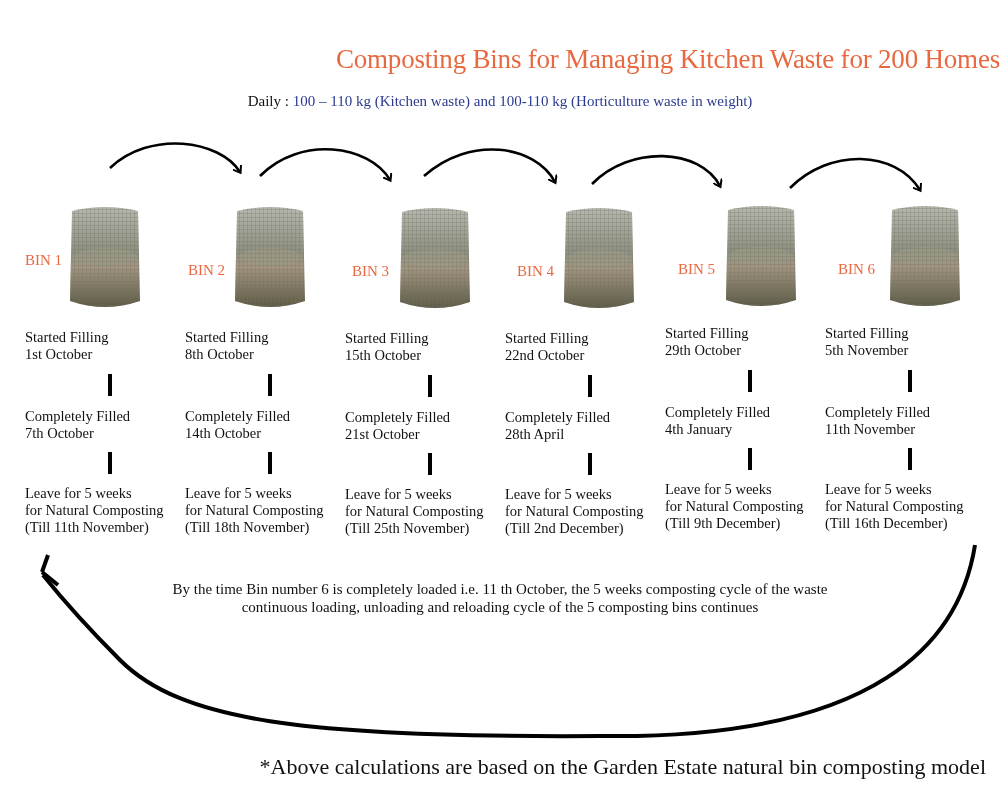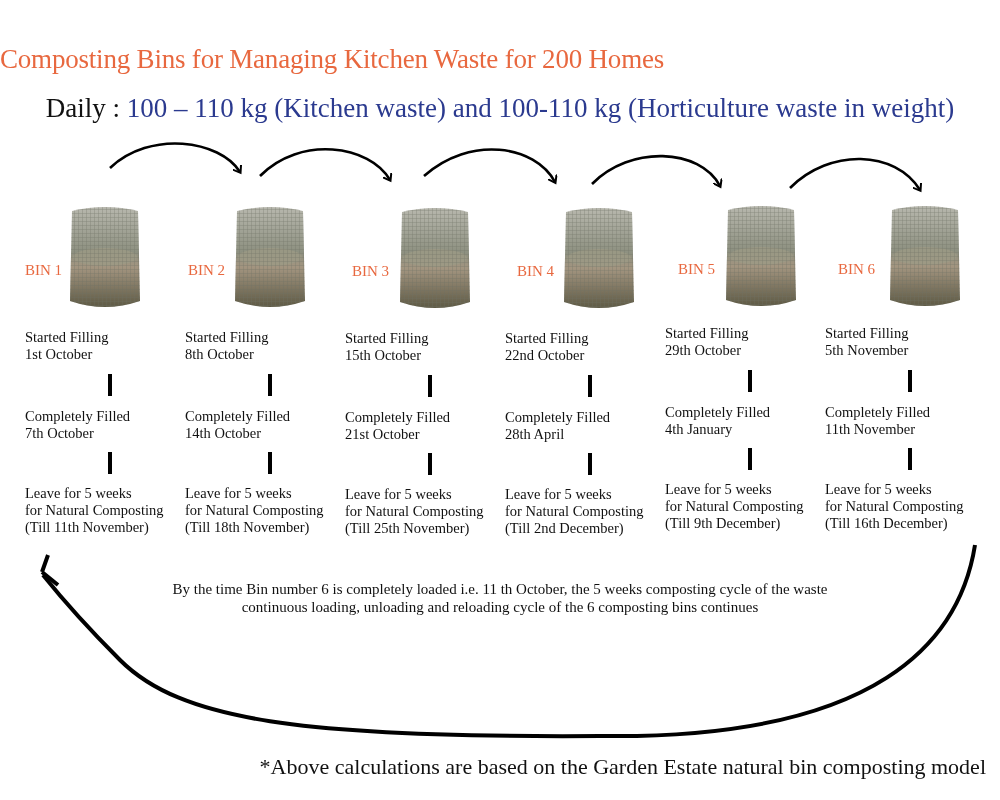--- a/index.html
+++ b/index.html
@@ -1,21 +1,21 @@
 <!DOCTYPE html>
 <html><head>
 <meta charset="utf-8">
 <style>
   html, body { margin:0; padding:0; background:#fff; }
   body { width:1000px; height:800px; position:relative; overflow:hidden;
          font-family:"Liberation Serif", "DejaVu Serif", serif; color:#111; }
-  .title { position:absolute; top:44px; left:0; width:1000px; text-align:left;
+  .title { position:absolute; top:44px; left:0; width:1000px; text-align:right;
            font-size:27px; color:#e8683f; letter-spacing:-0.2px; }
   .subtitle { position:absolute; top:93px; left:0; width:1000px; text-align:center;
-              font-size:27px; }
+              font-size:15px; }
   .subtitle .lab { color:#111; }
   .subtitle .val { color:#2b3a8f; }
   svg.arrows { position:absolute; left:0; top:0; width:1000px; height:800px; pointer-events:none; }
   .bin-label { position:absolute; font-size:15px; color:#e8683f; white-space:nowrap; }
   .bin-photo { position:absolute; width:78px; height:106px; }
   .txt { position:absolute; width:170px; text-align:left; font-size:14.5px; line-height:17px; }
   .bar { position:absolute; width:4px; height:22px; background:#000; }
   .note { position:absolute; left:80px; width:840px; top:580px; text-align:center;
           font-size:15px; line-height:18px; }
   .footer { position:absolute; right:14px; top:754px; font-size:22px; white-space:nowrap; }
@@ -40,21 +40,21 @@
     <path d="M424,176 C470,135 535,145 555,182" marker-end="url(#ah)"></path>
     <path d="M592,184 C630,145 700,148 720,186" marker-end="url(#ah)"></path>
     <path d="M790,188 C830,148 895,150 920,190" marker-end="url(#ah)"></path>
     <path d="M975,545 C960,640 880,740 600,736 C300,738 180,720 120,660 C75,615 55,590 43,575" stroke-width="4"></path>
     <path d="M42,572 L48,555 M42,572 L58,585" stroke-width="4"></path>
   </g>
 </svg>
 
 <div id="bins">
   <div>
-    <div class="bin-label" style="left:25px;top:262px">BIN 1</div>
+    <div class="bin-label" style="left:25px;top:252px">BIN 1</div>
     <svg class="bin-photo" style="left:66px;top:205px" viewBox="0 0 78 106">
       <defs>
         <pattern id="mesh0" width="4" height="4" patternUnits="userSpaceOnUse">
           <path d="M0,0 L4,0 M0,0 L0,4" stroke="#6f7065" stroke-width="0.8"></path>
         </pattern>
         <linearGradient id="g0" x1="0" y1="0" x2="0" y2="1">
           <stop offset="0" stop-color="#b7b7ad"></stop>
           <stop offset="0.45" stop-color="#8d9080"></stop>
           <stop offset="0.6" stop-color="#a39580"></stop>
           <stop offset="1" stop-color="#5e5a45"></stop>
@@ -247,16 +247,16 @@
     <div class="txt" style="left:825px;top:481px">
       <div>Leave for 5 weeks</div>
       <div>for Natural Composting</div>
       <div>(Till 16th December)</div>
     </div>
   </div>
   </div>
 
 <div class="note">
   <div>By the time Bin number 6 is completely loaded i.e. 11 th October, the 5 weeks composting cycle of the waste</div>
-  <div>continuous loading, unloading and reloading cycle of the 6 composting bins continues</div>
+  <div>continuous loading, unloading and reloading cycle of the 5 composting bins continues</div>
 </div>
 
 <div class="footer">*Above calculations are based on the Garden Estate natural bin composting model</div>
 
 </body></html>

